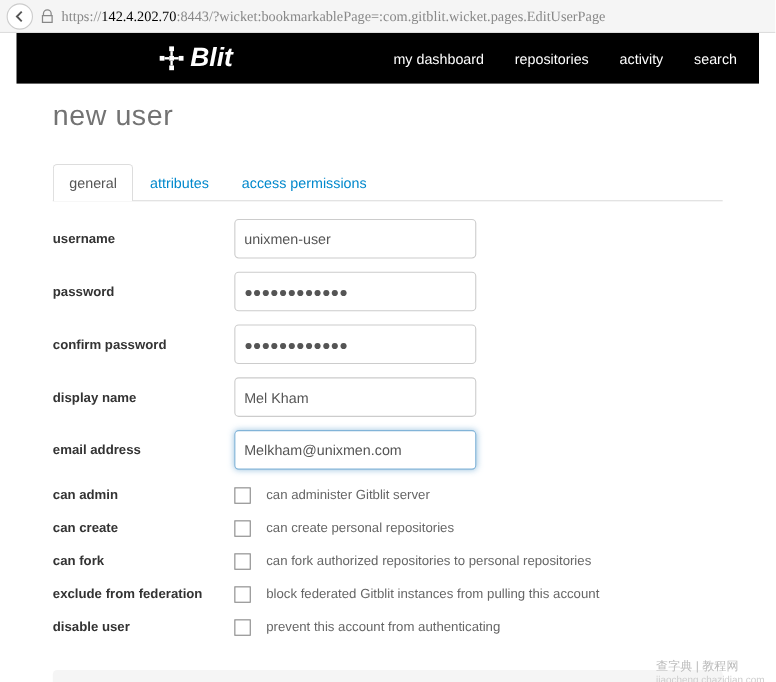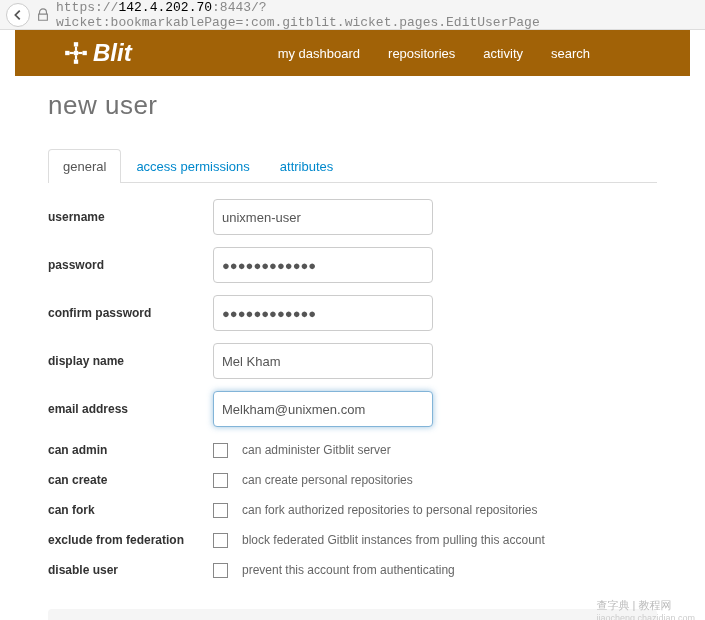--- a/index.html
+++ b/index.html
@@ -2,26 +2,26 @@
 <html><head>
   <meta charset="utf-8">
   <style>
     * { box-sizing: border-box; margin: 0; padding: 0; }
     body { font-family: "Helvetica Neue", Helvetica, Arial, sans-serif; font-size: 13px; color: #333; background: #fff; width: 705px; }
     
     .browser-bar { height: 30px; background: #f5f5f5; border-bottom: 1px solid #ddd; display: flex; align-items: center; padding: 0 6px; gap: 6px; }
     .back-btn { width: 24px; height: 24px; border-radius: 50%; background: #fff; border: 1px solid #ccc; display: flex; align-items: center; justify-content: center; cursor: pointer; }
     .back-btn svg { width: 14px; height: 14px; }
     .lock-icon { width: 14px; height: 14px; color: #888; }
-    .url-bar { flex: 1; font-size: 13px; color: #888; font-family: Liberation Mono, monospace; display: flex; align-items: center; gap: 4px; }
+    .url-bar { flex: 1; font-size: 13px; color: #888; font-family: Liberation Serif, serif; display: flex; align-items: center; gap: 4px; }
     .url-prefix { color: #888; }
     .url-host { color: #000; font-weight: 500; }
     .url-rest { color: #888; }
     
-    .navbar { background: #a16207; height: 46px; display: flex; align-items: center; padding: 0 20px 0 48px; gap: 28px; margin: 0 15px; }
+    .navbar { background: #000000; height: 46px; display: flex; align-items: center; padding: 0 20px 0 48px; gap: 28px; margin: 0 15px; justify-content: flex-end; }
     .brand { display: flex; align-items: center; gap: 4px; color: #fff; font-size: 24px; font-weight: bold; font-style: italic; }
     .brand svg { width: 26px; height: 26px; }
     .brand-blank { width: 90px; }
     .nav-link { color: #fff; font-size: 13px; text-decoration: none; cursor: pointer; }
     
     .page-body { padding: 14px 48px 20px; }
     .page-title { font-size: 26px; font-weight: normal; color: #737373; margin-bottom: 28px; letter-spacing: 0.5px; }
     
     .tabs { border-bottom: 1px solid #ddd; display: flex; }
     .tab { padding: 9px 14px; font-size: 13px; color: #0088cc; cursor: pointer; border: 1px solid transparent; border-bottom: none; margin-bottom: -1px; border-radius: 4px 4px 0 0; }
@@ -83,22 +83,22 @@
   <a class="nav-link">repositories</a>
   <a class="nav-link">activity</a>
   <a class="nav-link">search</a>
 </div>
 
 <div class="page-body">
   <h1 class="page-title">new user</h1>
 
   <div class="tabs">
     <div class="tab active">general</div>
+    <div class="tab">attributes</div>
     <div class="tab">access permissions</div>
-    <div class="tab">attributes</div>
   </div>
 
   <div class="form">
     <div class="form-row">
       <label class="form-label">username</label>
       <input class="form-input" value="unixmen-user" style="">
     </div>
     <div class="form-row">
       <label class="form-label">password</label>
       <input class="form-input" value="●●●●●●●●●●●●" style="">

